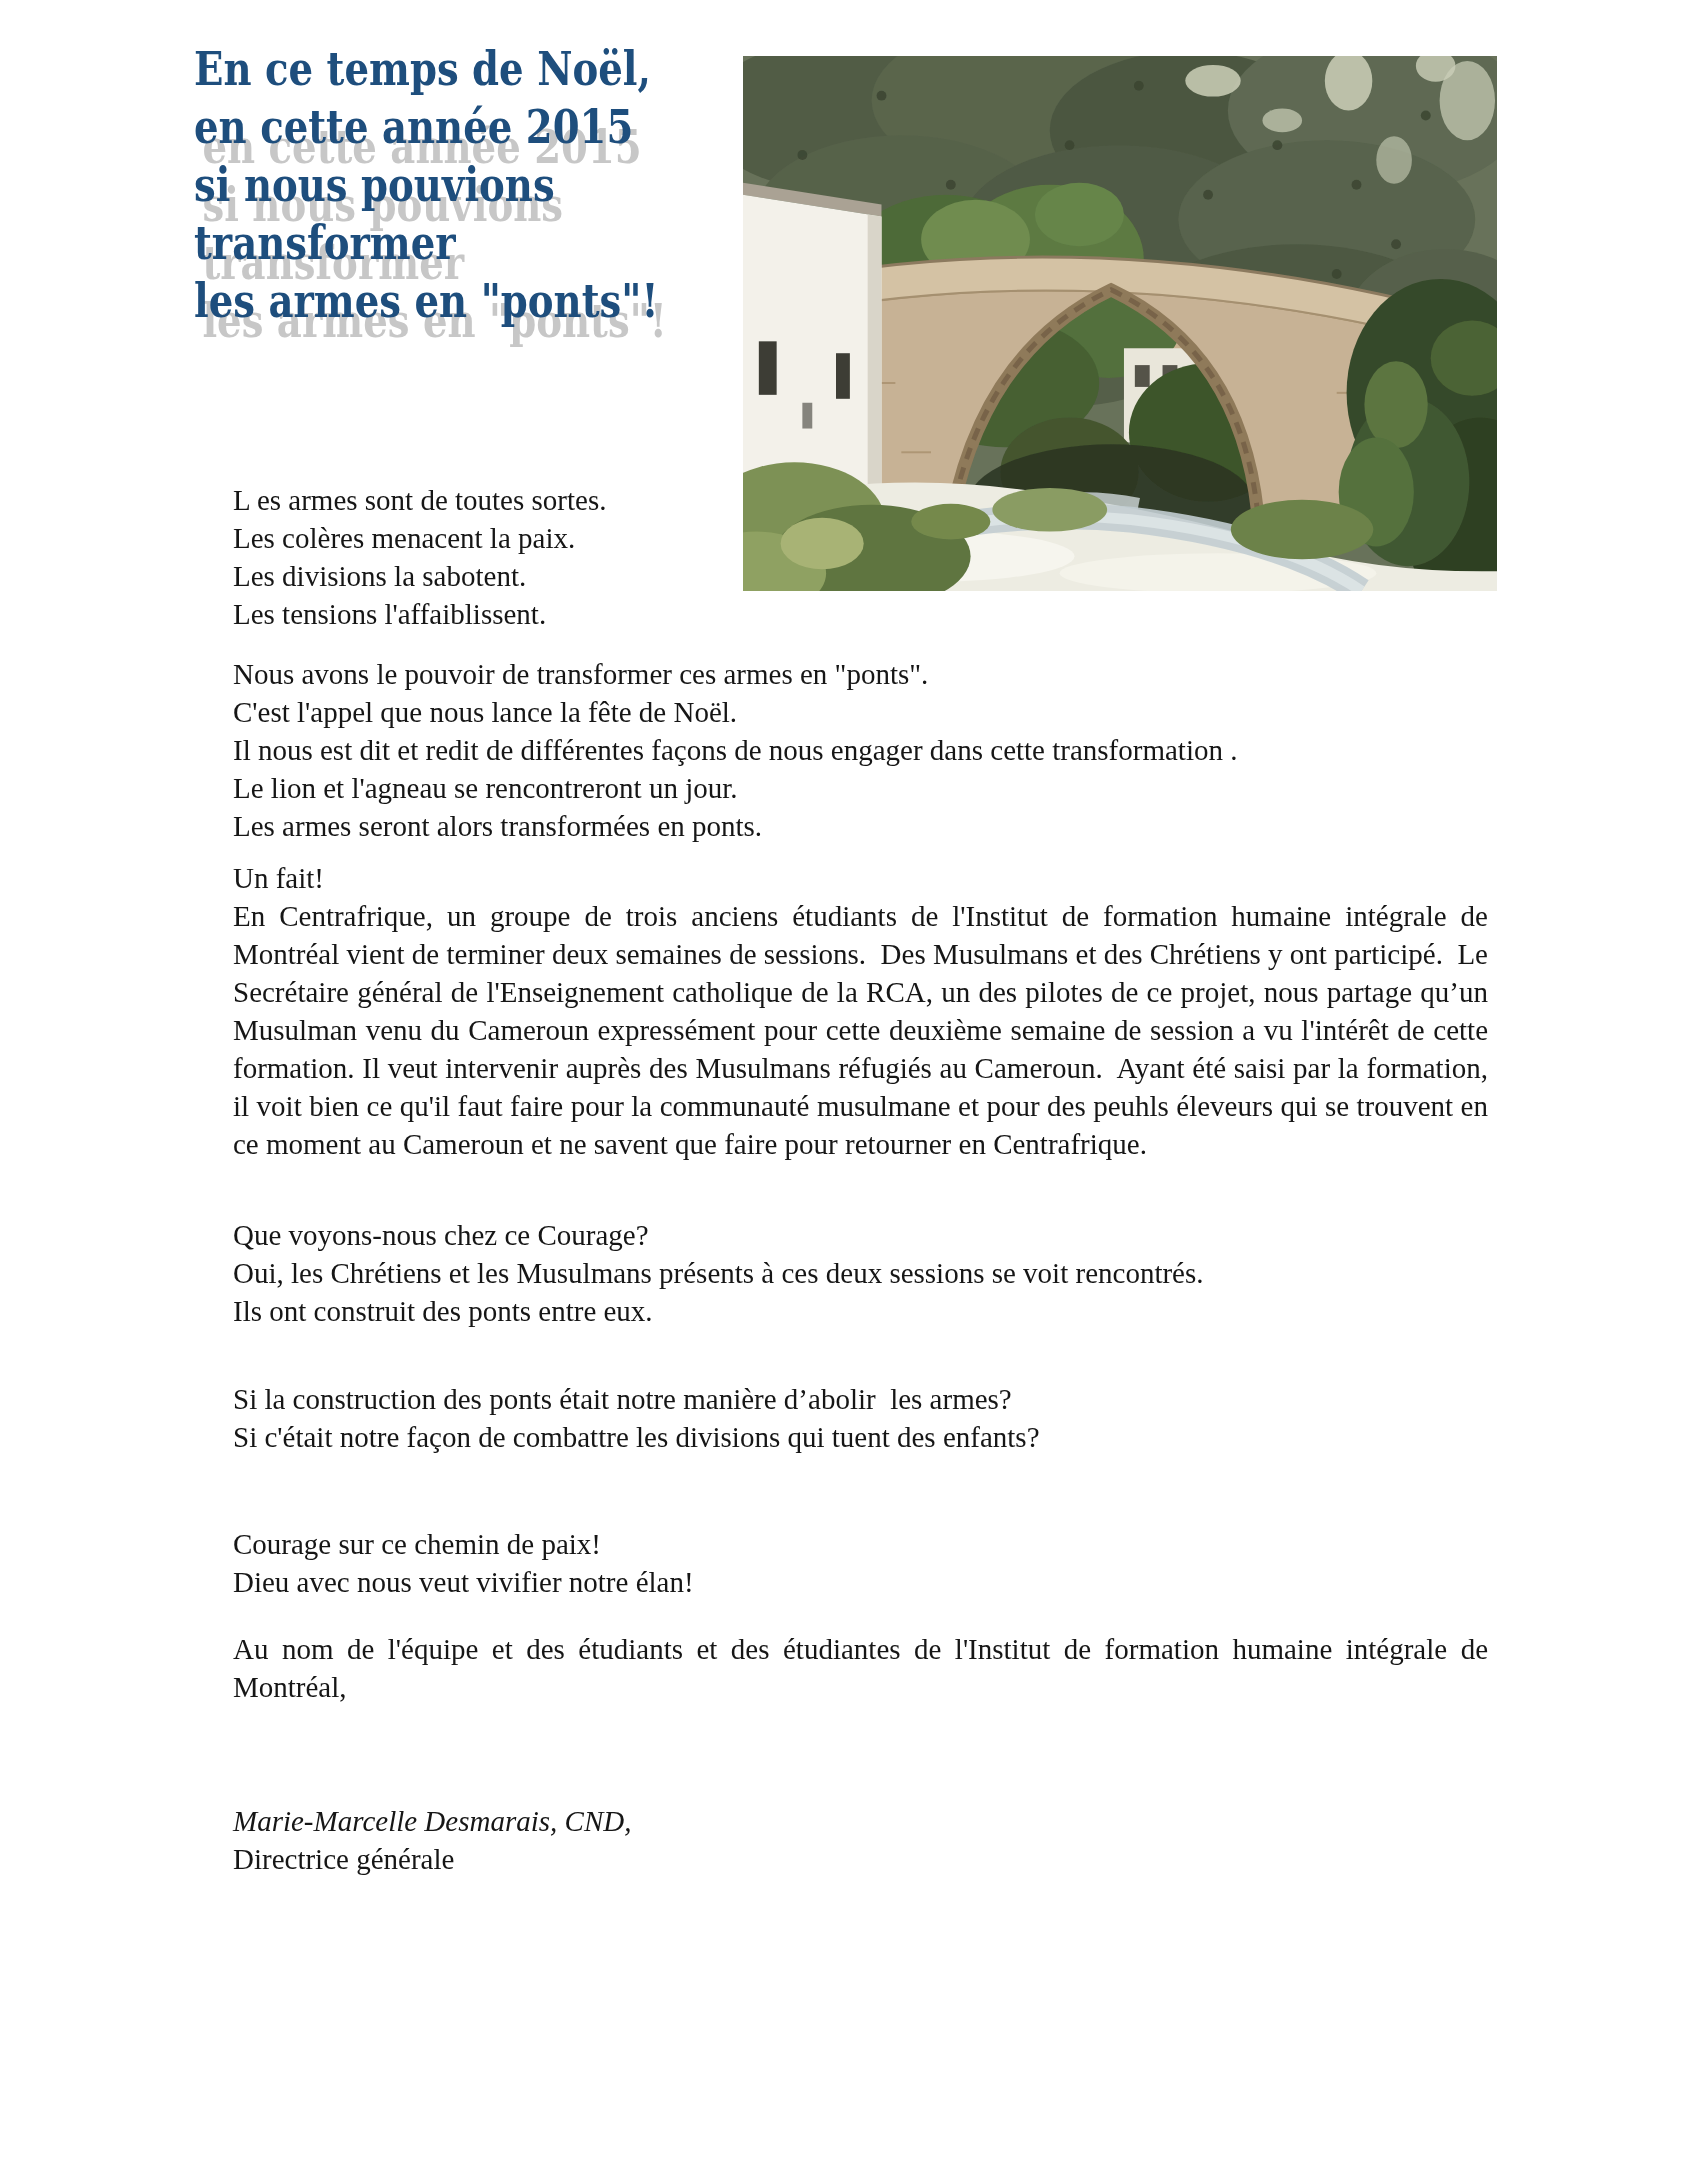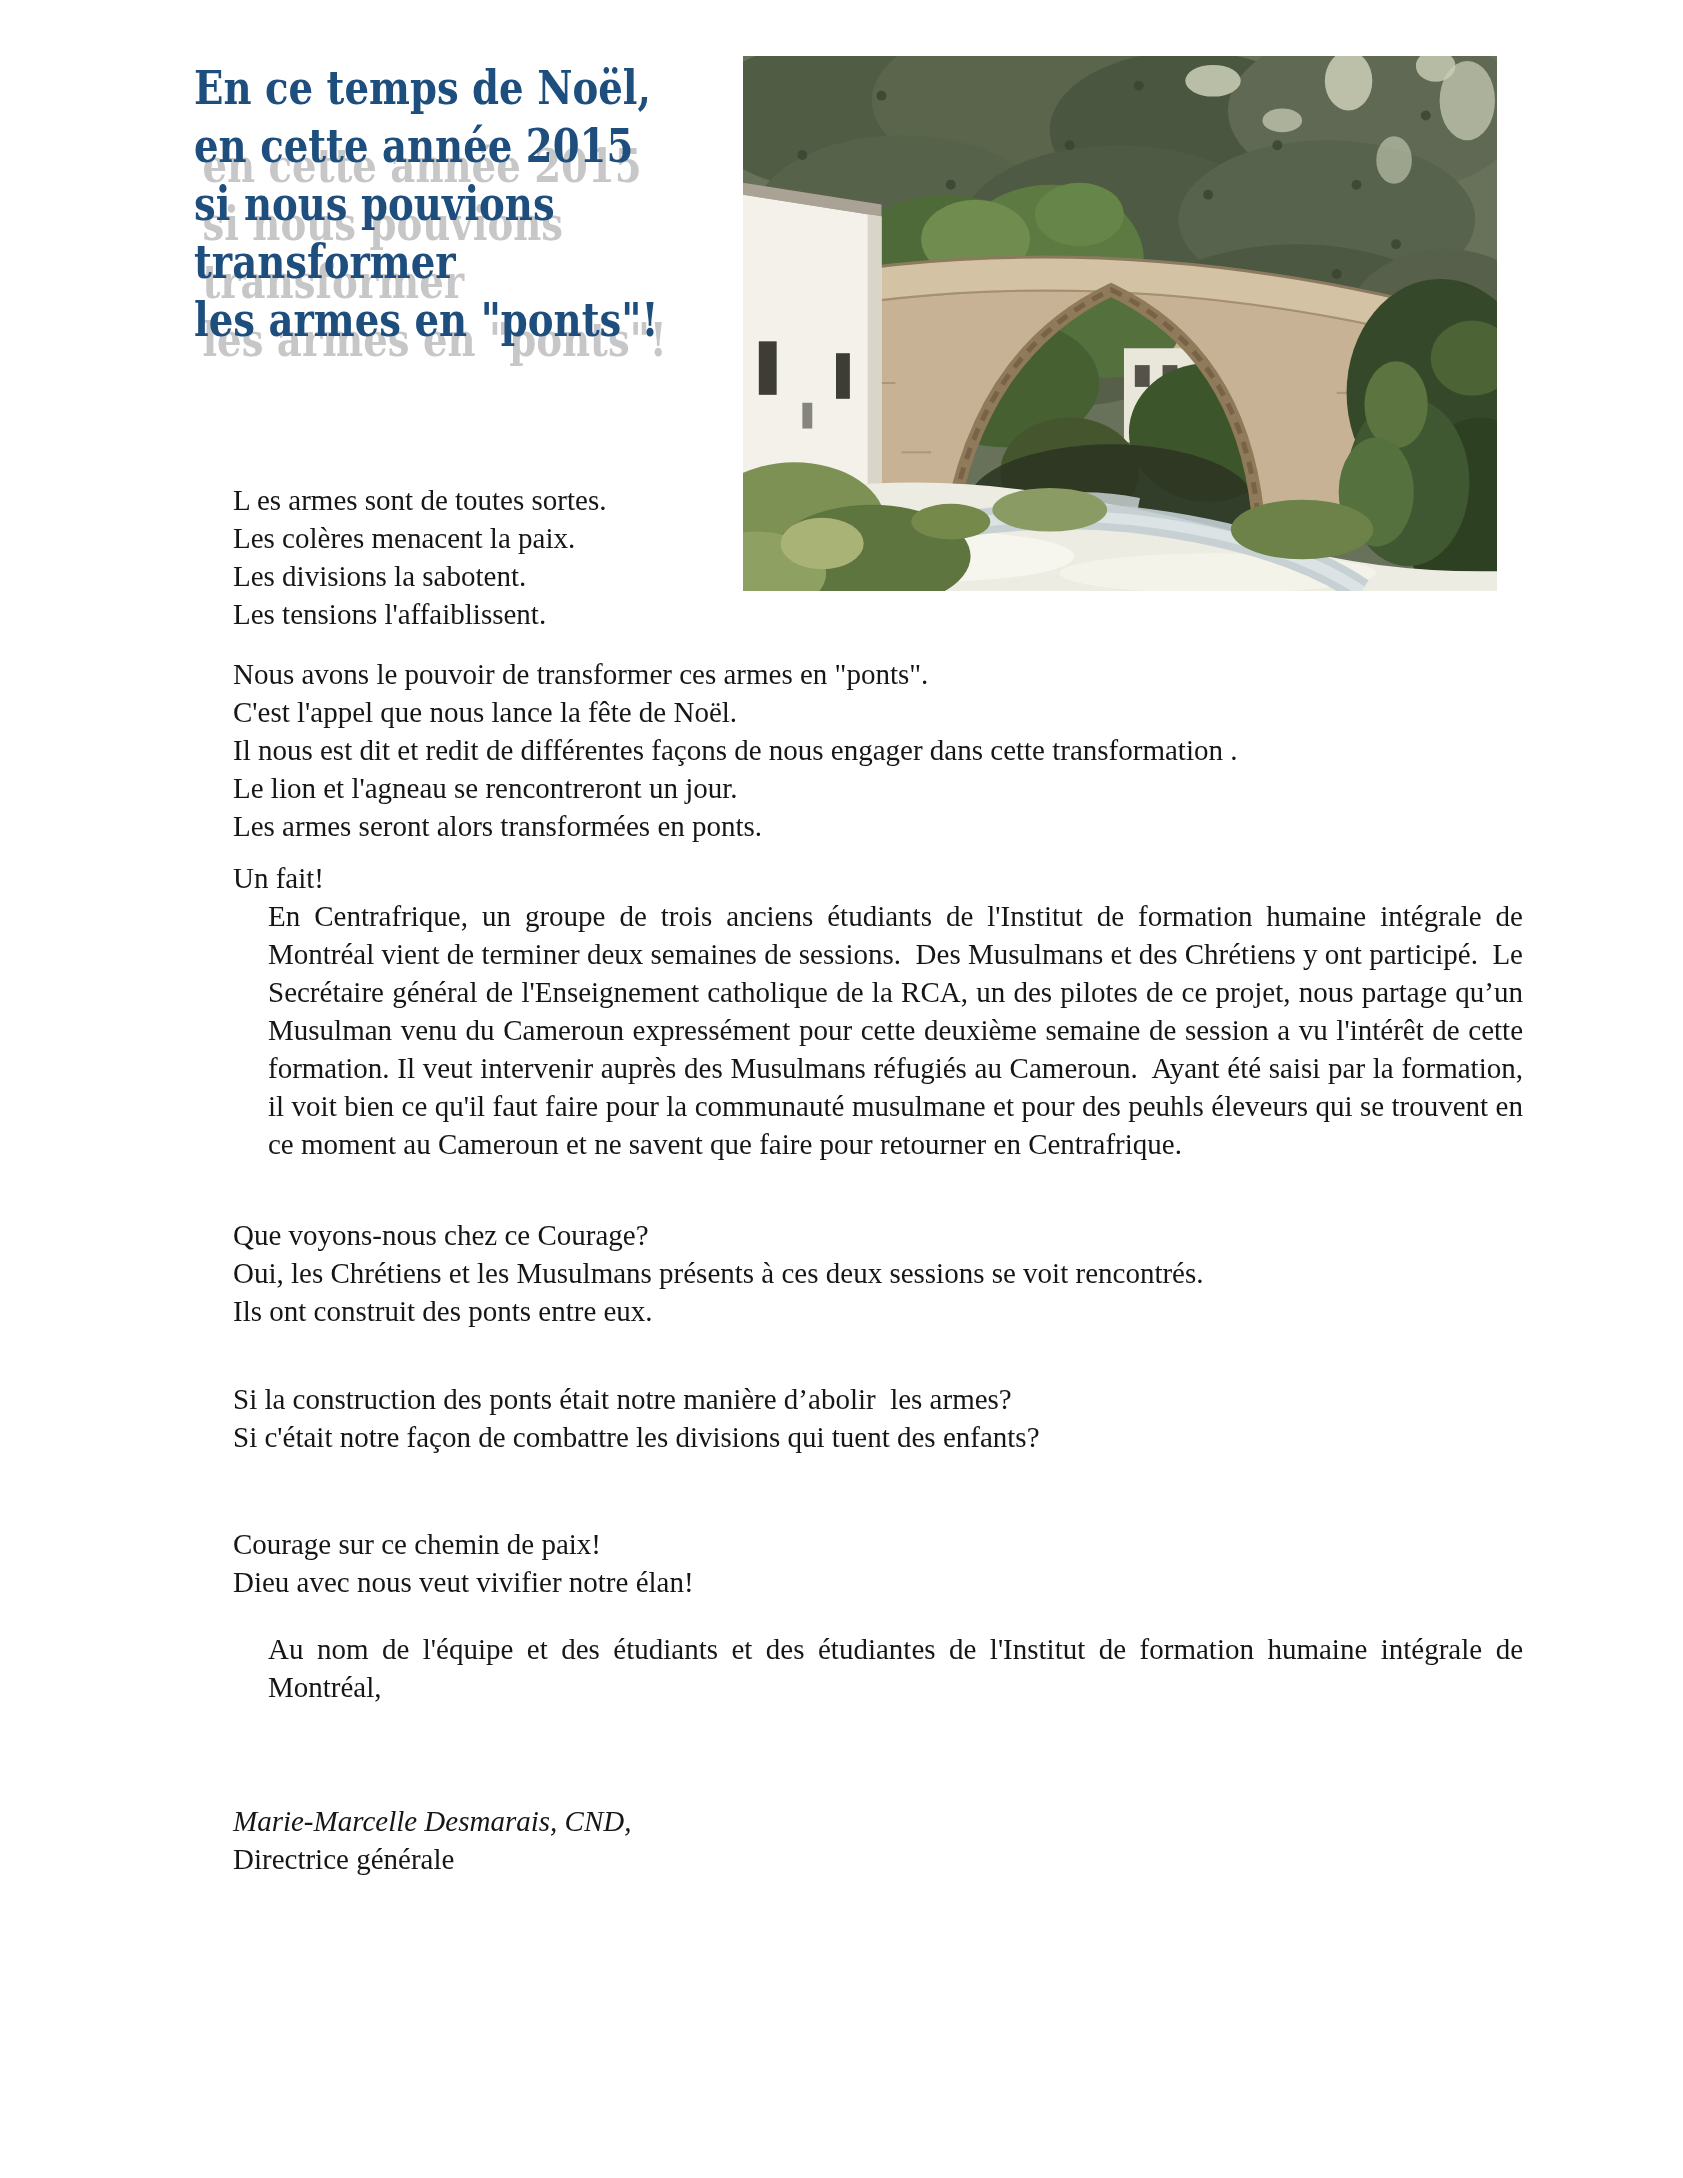--- a/index.html
+++ b/index.html
@@ -2,35 +2,35 @@
 <html style="--page_bg: #ffffff; --title_blue: #1e4e7d; --title_echo_gray: #c7c7c7; --body_text: #161616;"><head>
 <meta charset="utf-8">
 <style>
   html,body{margin:0;padding:0;background:#888;}
   .page{
     position:relative;width:1683px;height:2178px;margin:0 auto;
     background:var(--page_bg,#fff);overflow:hidden;
     font-family:"Liberation Serif",serif;color:var(--body_text,#161616);
   }
   
-  .title-block{position:absolute;left:194px;top:59px;}
+  .title-block{position:absolute;left:194px;top:40px;}
   .title-line{
     font-family:"DejaVu Serif","Liberation Serif",serif;
     font-weight:bold;font-size:46px;line-height:58px;height:58px;
     color:var(--title_blue,#1e4e7d);white-space:pre;
     transform:scaleX(0.84);transform-origin:left top;
   }
   .title-line.echo{text-shadow:10px 20px 0 var(--title_echo_gray,#c7c7c7);}
   
   .photo{position:absolute;left:743px;top:56px;width:754px;height:535px;}
   .photo svg{display:block;width:100%;height:100%;}
   
   .tx{position:absolute;left:233px;font-size:29px;line-height:38px;}
   .line{white-space:pre;}
-  .just{width:1255px;text-align:justify;white-space:pre-wrap;margin-left:35px;}
+  .just{width:1255px;text-align:justify;white-space:pre-wrap;}
   .s1{top:481px;} .s2{top:655px;}
   .fact-head{top:859px;} .fact-body{top:897px;}
   .q1{top:1216px;} .q2{top:1380px;}
   .courage{top:1525px;} .closing{top:1630px;}
   .sig{top:1802px;}
   .sig-name{font-style:italic;}
 </style>
 </head>
 <body>
 

